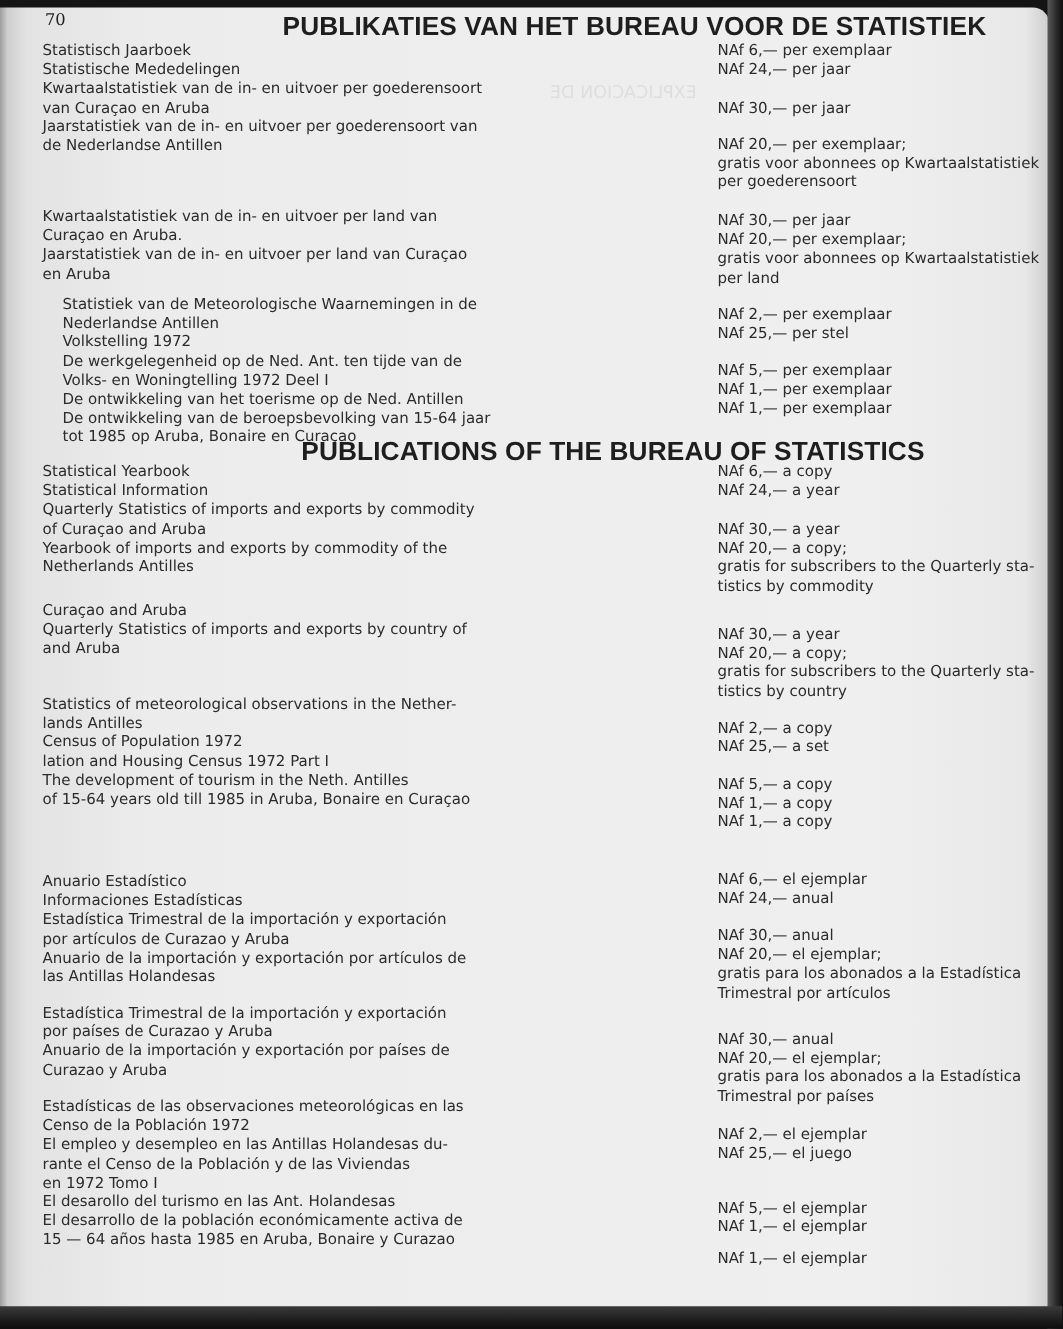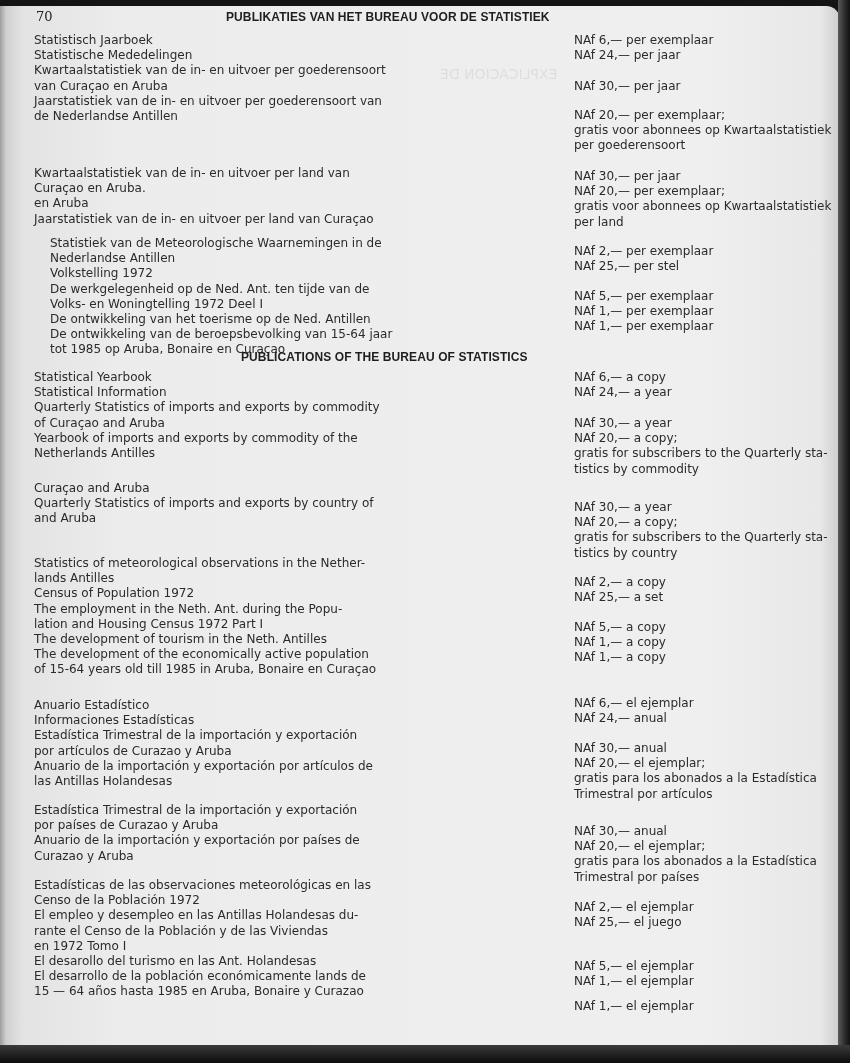--- a/index.html
+++ b/index.html
@@ -26,21 +26,21 @@
     .ghost {
       position: absolute; color: rgba(0,0,0,0.07); font-size: 14px;
       white-space: nowrap; transform: scaleX(-1);
     }
     .page-number {
       position: absolute; left: 36px; top: 3px;
       font-family: "DejaVu Serif", "Liberation Serif", serif;
       font-weight: normal; font-size: 13px; color: #222;
     }
     .section-title {
-      position: absolute; font-weight: bold; font-size: 12px;
+      position: absolute; font-weight: bold; font-size: 21px;
       letter-spacing: 0.1px; color: #1e1e1e; white-space: nowrap;
       font-family: "Liberation Sans", "DejaVu Sans", sans-serif;
     }
     .left-text, .right-text {
       position: absolute; font-size: 12px; line-height: 15.2px;
       color: #2b2b2b; white-space: nowrap;
       font-family: "DejaVu Sans", "Liberation Sans", sans-serif;
     }
     .left-text { left: 34px; width: 370px; }
     .right-text { left: 574px; width: 280px; }
@@ -60,22 +60,22 @@
     <span class="line">Statistisch Jaarboek</span>
     <span class="line">Statistische Mededelingen</span>
     <span class="line">Kwartaalstatistiek van de in- en uitvoer per goederensoort</span>
     <span class="line">van Curaçao en Aruba</span>
     <span class="line">Jaarstatistiek van de in- en uitvoer per goederensoort van</span>
     <span class="line">de Nederlandse Antillen</span>
   </div>
   <div class="left-text" style="top:160px;">
     <span class="line">Kwartaalstatistiek van de in- en uitvoer per land van</span>
     <span class="line">Curaçao en Aruba.</span>
+    <span class="line">Jaarstatistiek van de in- en uitvoer per land van Curaçao</span>
     <span class="line">en Aruba</span>
-    <span class="line">Jaarstatistiek van de in- en uitvoer per land van Curaçao</span>
   </div>
   <div class="left-text" style="top:230px;margin-left:16px;">
     <span class="line">Statistiek van de Meteorologische Waarnemingen in de</span>
     <span class="line">Nederlandse Antillen</span>
     <span class="line">Volkstelling 1972</span>
     <span class="line">De werkgelegenheid op de Ned. Ant. ten tijde van de</span>
     <span class="line">Volks- en Woningtelling 1972 Deel I</span>
     <span class="line">De ontwikkeling van het toerisme op de Ned. Antillen</span>
     <span class="line">De ontwikkeling van de beroepsbevolking van 15-64 jaar</span>
     <span class="line">tot 1985 op Aruba, Bonaire en Curaçao</span>
@@ -121,24 +121,22 @@
   </div>
   <div class="left-text" style="top:475px;">
     <span class="line">Curaçao and Aruba</span>
     <span class="line">Quarterly Statistics of imports and exports by country of</span>
     <span class="line">and Aruba</span>
   </div>
   <div class="left-text" style="top:550px;">
     <span class="line">Statistics of meteorological observations in the Nether-</span>
     <span class="line">lands Antilles</span>
     <span class="line">Census of Population 1972</span>
-    <span class="line">The employment in the Neth. Ant. during the Popu-</span>
     <span class="line">lation and Housing Census 1972 Part I</span>
     <span class="line">The development of tourism in the Neth. Antilles</span>
-    <span class="line">The development of the economically active population</span>
     <span class="line">of 15-64 years old till 1985 in Aruba, Bonaire en Curaçao</span>
   </div>
 
   <div class="right-text" style="top:364px;">
     <span class="line">NAf  6,— a copy</span>
     <span class="line">NAf 24,— a year</span>
   </div>
   <div class="right-text" style="top:410px;">
     <span class="line">NAf 30,— a year</span>
     <span class="line">NAf 20,— a copy;</span>
@@ -176,21 +174,21 @@
     <span class="line">Anuario de la importación y exportación por países de</span>
     <span class="line">Curazao y Aruba</span>
   </div>
   <div class="left-text" style="top:872px;">
     <span class="line">Estadísticas de las observaciones meteorológicas en las</span>
     <span class="line">Censo de la Población 1972</span>
     <span class="line">El empleo y desempleo en las Antillas Holandesas du-</span>
     <span class="line">rante el Censo de la Población y de las Viviendas</span>
     <span class="line">en 1972 Tomo I</span>
     <span class="line">El desarollo del turismo en las Ant. Holandesas</span>
-    <span class="line">El desarrollo de la población económicamente lands de</span>
+    <span class="line">El desarrollo de la población económicamente activa de</span>
     <span class="line">15 — 64 años hasta 1985 en Aruba, Bonaire y Curazao</span>
   </div>
 
   <div class="right-text" style="top:690px;">
     <span class="line">NAf  6,— el ejemplar</span>
     <span class="line">NAf 24,— anual</span>
   </div>
   <div class="right-text" style="top:735px;">
     <span class="line">NAf 30,— anual</span>
     <span class="line">NAf 20,— el ejemplar;</span>

